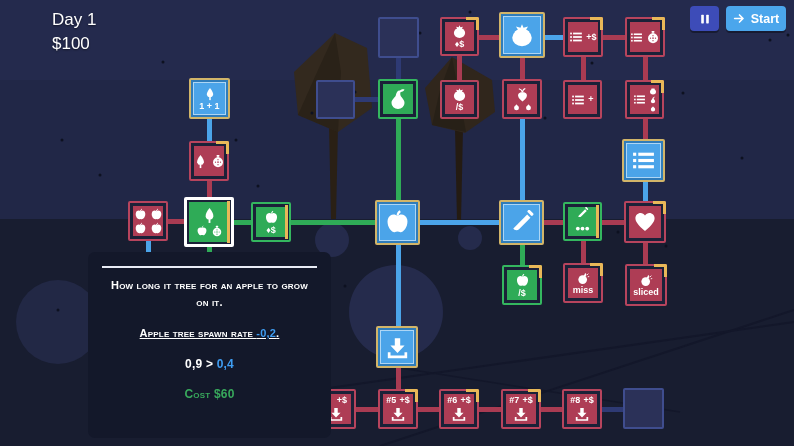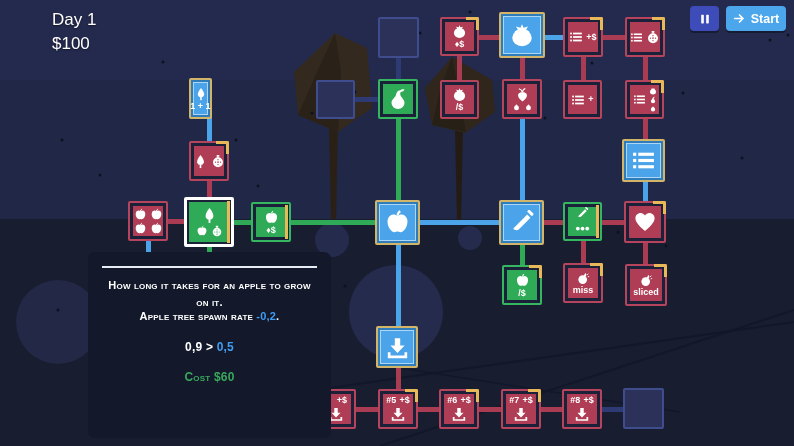--- a/index.html
+++ b/index.html
@@ -38,21 +38,21 @@
   .btn.pause{width:29px;background:#3d4cb8;}
   .btn.start{width:60px;background:#4ba6ec;font-size:12.5px;}
 
   
   .tooltip{position:absolute;left:88px;top:252px;width:243px;height:186px;z-index:10;
            background:#13182a;border-radius:7px;padding:8px 12px 0 12px;text-align:center;
            font-variant:small-caps;font-weight:bold;color:#fff;letter-spacing:.2px;}
   .tt-title{color:#38a95c;font-size:15px;margin-top:3px;}
   .tt-sep{border-top:2px solid #e8ebf5;margin:6px 2px 0 2px;}
   .tt-desc{font-size:11px;line-height:1.5;margin-top:9px;padding:0 4px;}
-  .tt-effect{font-size:11px;}
+  .tt-effect{font-size:11px;margin-top:17px;text-decoration:underline;}
   .tt-change{font-size:12px;margin-top:18px;}
   .tt-cost{font-size:12px;margin-top:16px;color:#38a95c;}
   .blue{color:#3f9df2;}
 </style>
 </head>
 <body>
 
 <div class="stage">
 
   <svg class="bg" width="794" height="446">
@@ -300,21 +300,21 @@
             </svg>
             <svg class="ic" style="width: 8px; height: 8px;">
               <use href="#i-pear"></use>
             </svg>
             <svg class="ic" style="width: 8px; height: 8px;">
               <use href="#i-bulb"></use>
             </svg>
           </div>
         </div>
       </div>
-      <div class="node blue" style="left: 189px; top: 78px; width: 23px; height: 41px; text-align: center;">
+      <div class="node blue" style="left: 189px; top: 78px; width: 41px; height: 41px; text-align: center;">
         <div class="nrow">
           <svg class="ic" style="width: 14px; height: 14px;">
             <use href="#i-tree"></use>
           </svg>
         </div>
         <div class="nrow">
           <span class="ntxt">1 + 1</span>
         </div>
       </div>
       <div class="node red" style="left: 189px; top: 141px; width: 40px; height: 40px;">
@@ -530,19 +530,19 @@
     <button class="btn start">
       <svg class="ic" style="width:13px;height:13px">
           <use href="#i-arrow-right"></use>
         </svg>
       <span>Start</span>
     </button>
   </div>
 
   <div class="tooltip">
     <div class="tt-sep"></div>
-    <div class="tt-desc">How long it takes for an apple to grow on it.</div>
+    <div class="tt-desc">How long it tree for an apple to grow on it.</div>
     <div class="tt-effect"><span>Apple tree spawn rate </span><span class="blue">-0,2</span><span>.</span></div>
-    <div class="tt-change"><span>0,9</span> <span>&gt;</span> <span class="blue">0,5</span></div>
+    <div class="tt-change"><span>0,9</span> <span>&gt;</span> <span class="blue">0,4</span></div>
     <div class="tt-cost">Cost $60</div>
   </div>
 
 </div>
 
 </body></html>

